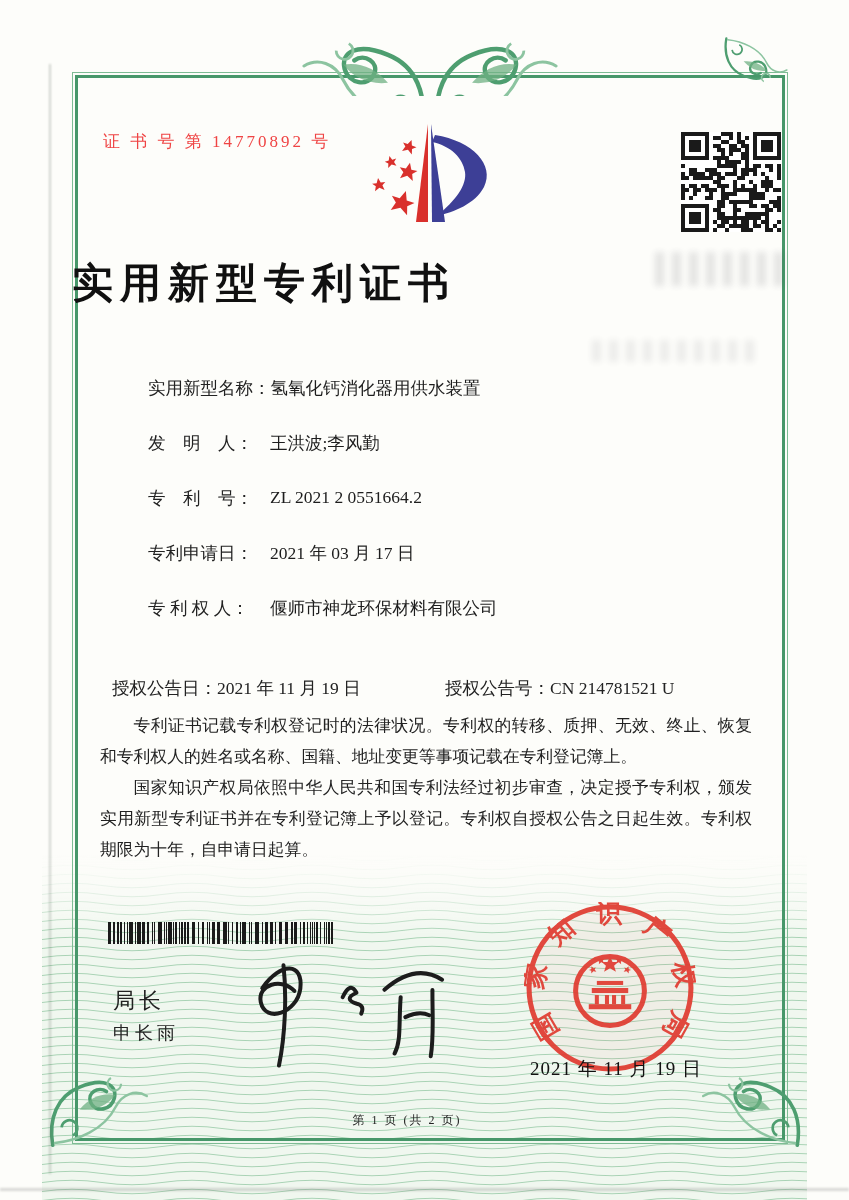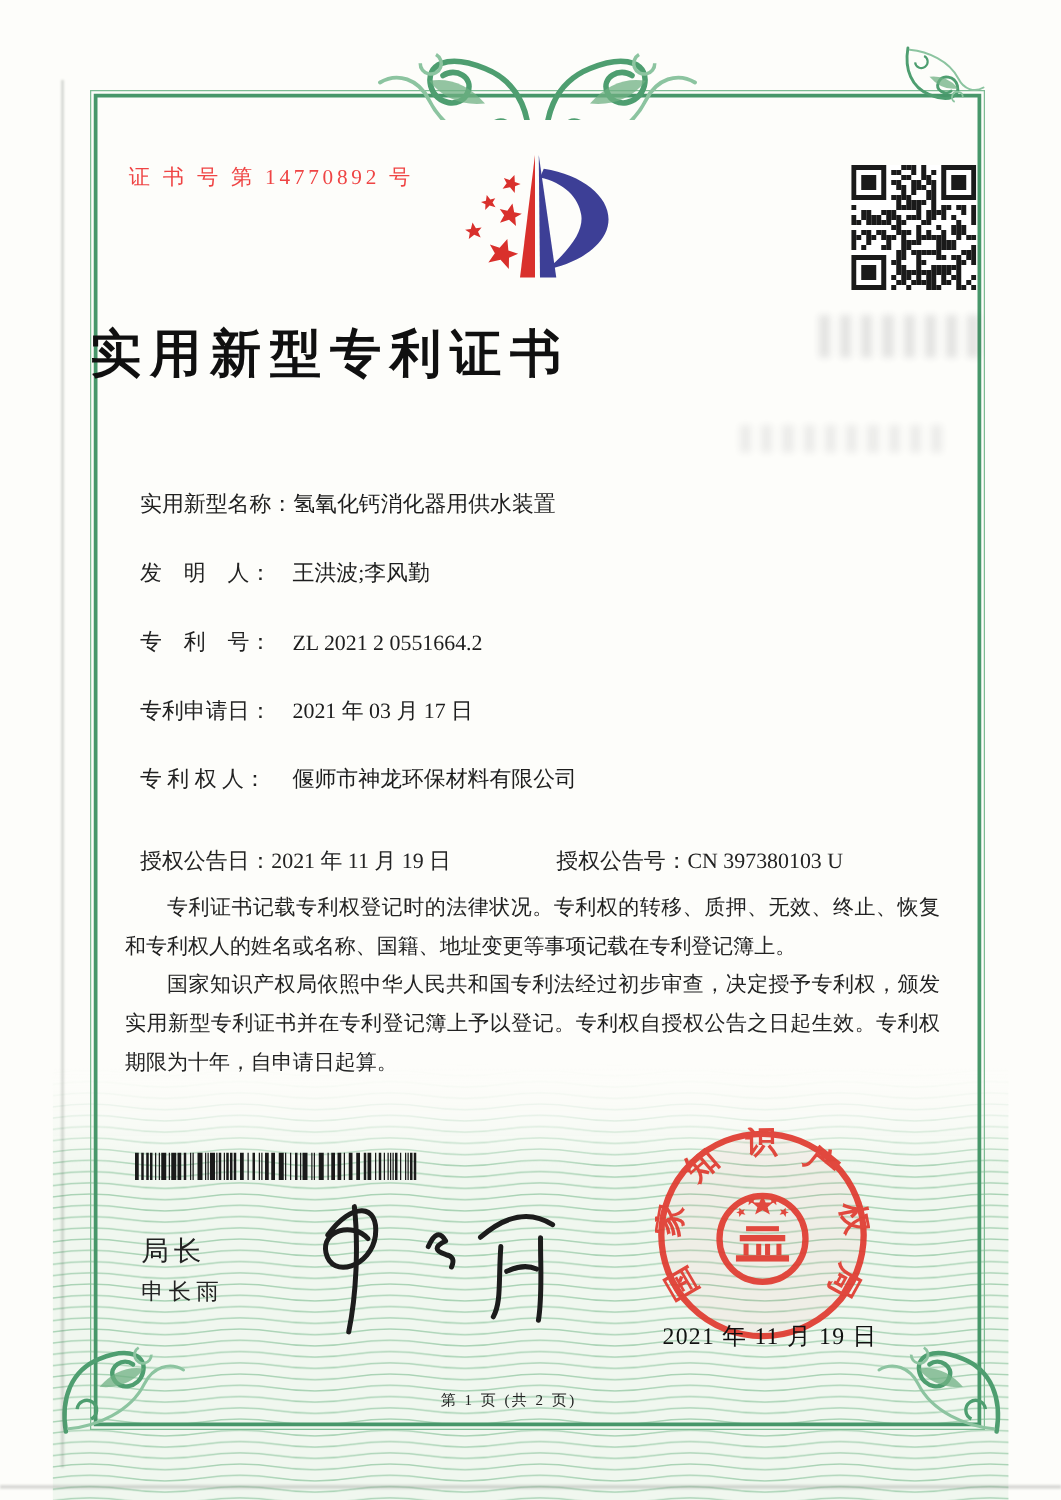--- a/index.html
+++ b/index.html
@@ -12,21 +12,21 @@
   .ghost{filter:blur(3px);opacity:.45;background:repeating-linear-gradient(90deg,rgba(50,50,55,.28) 0 9px,transparent 9px 17px);}
   
   .frame{left:72px;top:72px;width:714px;height:1070px;border:1px solid #7ebc94;}
   .frame-inner{position:absolute;inset:2px;border:3px solid #47976a;}
   
   .cert-no{left:103px;top:130px;font-size:17px;letter-spacing:3px;color:#ef4444;}
   .title{left:72px;width:714px;top:256px;font-size:41px;font-weight:bold;
          letter-spacing:7px;color:#101010;}
   
   .fields{left:112px;top:360px;width:640px;font-size:17.5px;}
-  .field-row{height:55px;display:flex;align-items:flex-end;}
+  .field-row{height:55px;display:flex;align-items:center;margin-left:36px;}
   .field-label{display:inline-block;min-width:122px;white-space:pre;color:#222;}
   .field-value{white-space:pre;color:#1d1d1d;}
   .grant-row{left:112px;top:676px;width:660px;font-size:17.5px;display:flex;}
   .grant-date{white-space:pre;}
   .grant-no{position:absolute;left:333px;white-space:pre;}
   
   .body-text{left:100px;top:710px;width:652px;font-size:16.8px;line-height:1.85;text-align:justify;color:#222;}
   .body-text p{margin:0;text-indent:2em;}
   
   .director-title{left:113px;top:986px;font-size:22px;letter-spacing:4px;}
@@ -377,21 +377,21 @@
       <span class="field-value">2021 年 03 月 17 日</span>
     </div>
     <div class="field-row">
       <span class="field-label">专 利 权 人：</span>
       <span class="field-value">偃师市神龙环保材料有限公司</span>
     </div>
   </div>
 
   <div class="abs grant-row">
     <span class="grant-date"><span>授权公告日：</span><span>2021 年 11 月 19 日</span></span>
-    <span class="grant-no"><span>授权公告号：</span><span>CN 397380103 U</span></span>
+    <span class="grant-no"><span>授权公告号：</span><span>CN 214781521 U</span></span>
   </div>
 
   <div class="abs body-text">
     <p>专利证书记载专利权登记时的法律状况。专利权的转移、质押、无效、终止、恢复和专利权人的姓名或名称、国籍、地址变更等事项记载在专利登记簿上。</p>
     <p>国家知识产权局依照中华人民共和国专利法经过初步审查，决定授予专利权，颁发实用新型专利证书并在专利登记簿上予以登记。专利权自授权公告之日起生效。专利权期限为十年，自申请日起算。</p>
   </div>
 
   <svg id="barcode-svg" class="abs" style="left:108px;top:922px;" width="228" height="22" viewBox="0 0 228 22">
       <rect x="0" y="0" width="3" height="22" fill="#1a1a1a"></rect>
       <rect x="5" y="0" width="2" height="22" fill="#1a1a1a"></rect>

